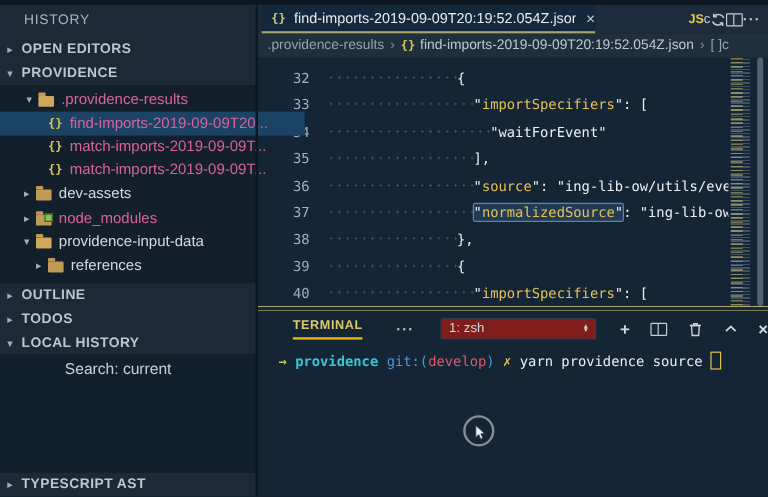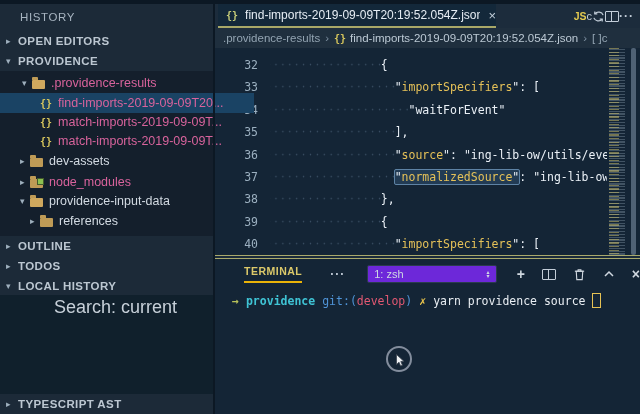--- a/index.html
+++ b/index.html
@@ -21,21 +21,21 @@
   .trow.sel{background:#1a4364;}
   .trow .chev{font-size:9px;color:#9fb0be;width:10px;flex:none;}
   .pink{color:#d8639c;}
   .braces{color:#d9c85d;font-family:"DejaVu Sans Mono",monospace;font-size:10px;font-weight:bold;flex:none;}
   .folder{position:relative;width:13px;height:9px;background:#bf9b56;border-radius:1px;flex:none;margin-top:2px;}
   .folder::before{content:"";position:absolute;top:-3px;left:0;width:6px;height:3px;background:#bf9b56;border-radius:1px 1px 0 0;}
   .folder.open{background:#cfa85e;}
   .folder.npm::after{content:"";position:absolute;right:-1px;top:-1px;width:7px;height:7px;background:#8cc152;border:1px solid #425a2c;box-sizing:border-box;}
   .gap6{width:6px;flex:none;}
   .hist{position:absolute;left:0;top:295px;width:214px;height:99px;background:#10202c;}
-  .hist-row{position:absolute;left:54px;height:19px;line-height:19px;font-size:18px;color:#c7d0d9;white-space:nowrap;}
+  .hist-row{position:absolute;left:54px;height:19px;line-height:19px;font-size:13px;color:#c7d0d9;white-space:nowrap;}
 
   
   .editor{position:absolute;left:214px;top:0;width:426px;height:414px;background:#142536;}
   .tabbar{position:absolute;left:0;top:4px;width:426px;height:24px;background:#1c2c3c;}
   .tab{position:absolute;left:4px;top:0;width:278px;height:24px;background:#13283a;
        display:flex;align-items:center;padding-left:8px;box-sizing:border-box;
        border-bottom:2px solid #a8a868;cursor:pointer;}
   .tab .braces{color:#c9cf7a;margin-right:7px;}
   .tab-title{color:#e6edf4;font-size:12px;white-space:nowrap;overflow:hidden;}
   .tab-close{color:#c3ced9;font-size:13px;margin-left:8px;cursor:pointer;}
@@ -72,21 +72,21 @@
 
   .splitter{position:absolute;left:0;top:255px;width:426px;height:4px;
     background:linear-gradient(180deg,#a9a96b 0 1px,#1a2a3a 1px 3px,#a9a96b 3px 4px);}
 
   
   .panel{position:absolute;left:0;top:259px;width:426px;height:155px;background:#142536;}
   .panel-header{position:absolute;left:0;top:3px;width:426px;height:24px;display:flex;align-items:center;}
   .term-tab{margin-left:30px;color:#dcc96a;font-size:10.5px;font-weight:bold;letter-spacing:.5px;
             border-bottom:2px solid #eab308;padding-bottom:4px;cursor:pointer;}
   .ph-more{margin-left:28px;color:#c3ced9;font-weight:bold;letter-spacing:1px;font-size:12px;cursor:pointer;}
-  .shell-select{margin-left:22px;width:146px;height:18px;background:#6d28d9;border:1px solid #2b3c4d;
+  .shell-select{margin-left:22px;width:146px;height:18px;background:#7f1d1d;border:1px solid #2b3c4d;
                 border-radius:2px;display:flex;align-items:center;color:#cfd9e2;font-size:11px;
                 padding:0 6px;box-sizing:border-box;cursor:pointer;}
   .sel-arrows{margin-left:auto;display:flex;flex-direction:column;line-height:4px;font-size:6px;color:#cfd9e2;}
   .ph-icons{display:flex;align-items:center;gap:17px;margin-left:20px;}
   .ph-ico{color:#d0d8e0;cursor:pointer;display:flex;align-items:center;font-size:14px;font-weight:bold;}
 
   .term-line{position:absolute;left:18px;top:34px;display:flex;align-items:center;gap:7px;
              font-family:"DejaVu Sans Mono",monospace;font-size:11.5px;white-space:pre;}
   .p-arrow{color:#b8c25a;font-weight:bold;}
   .p-dir{color:#3fc3d4;font-weight:bold;}

